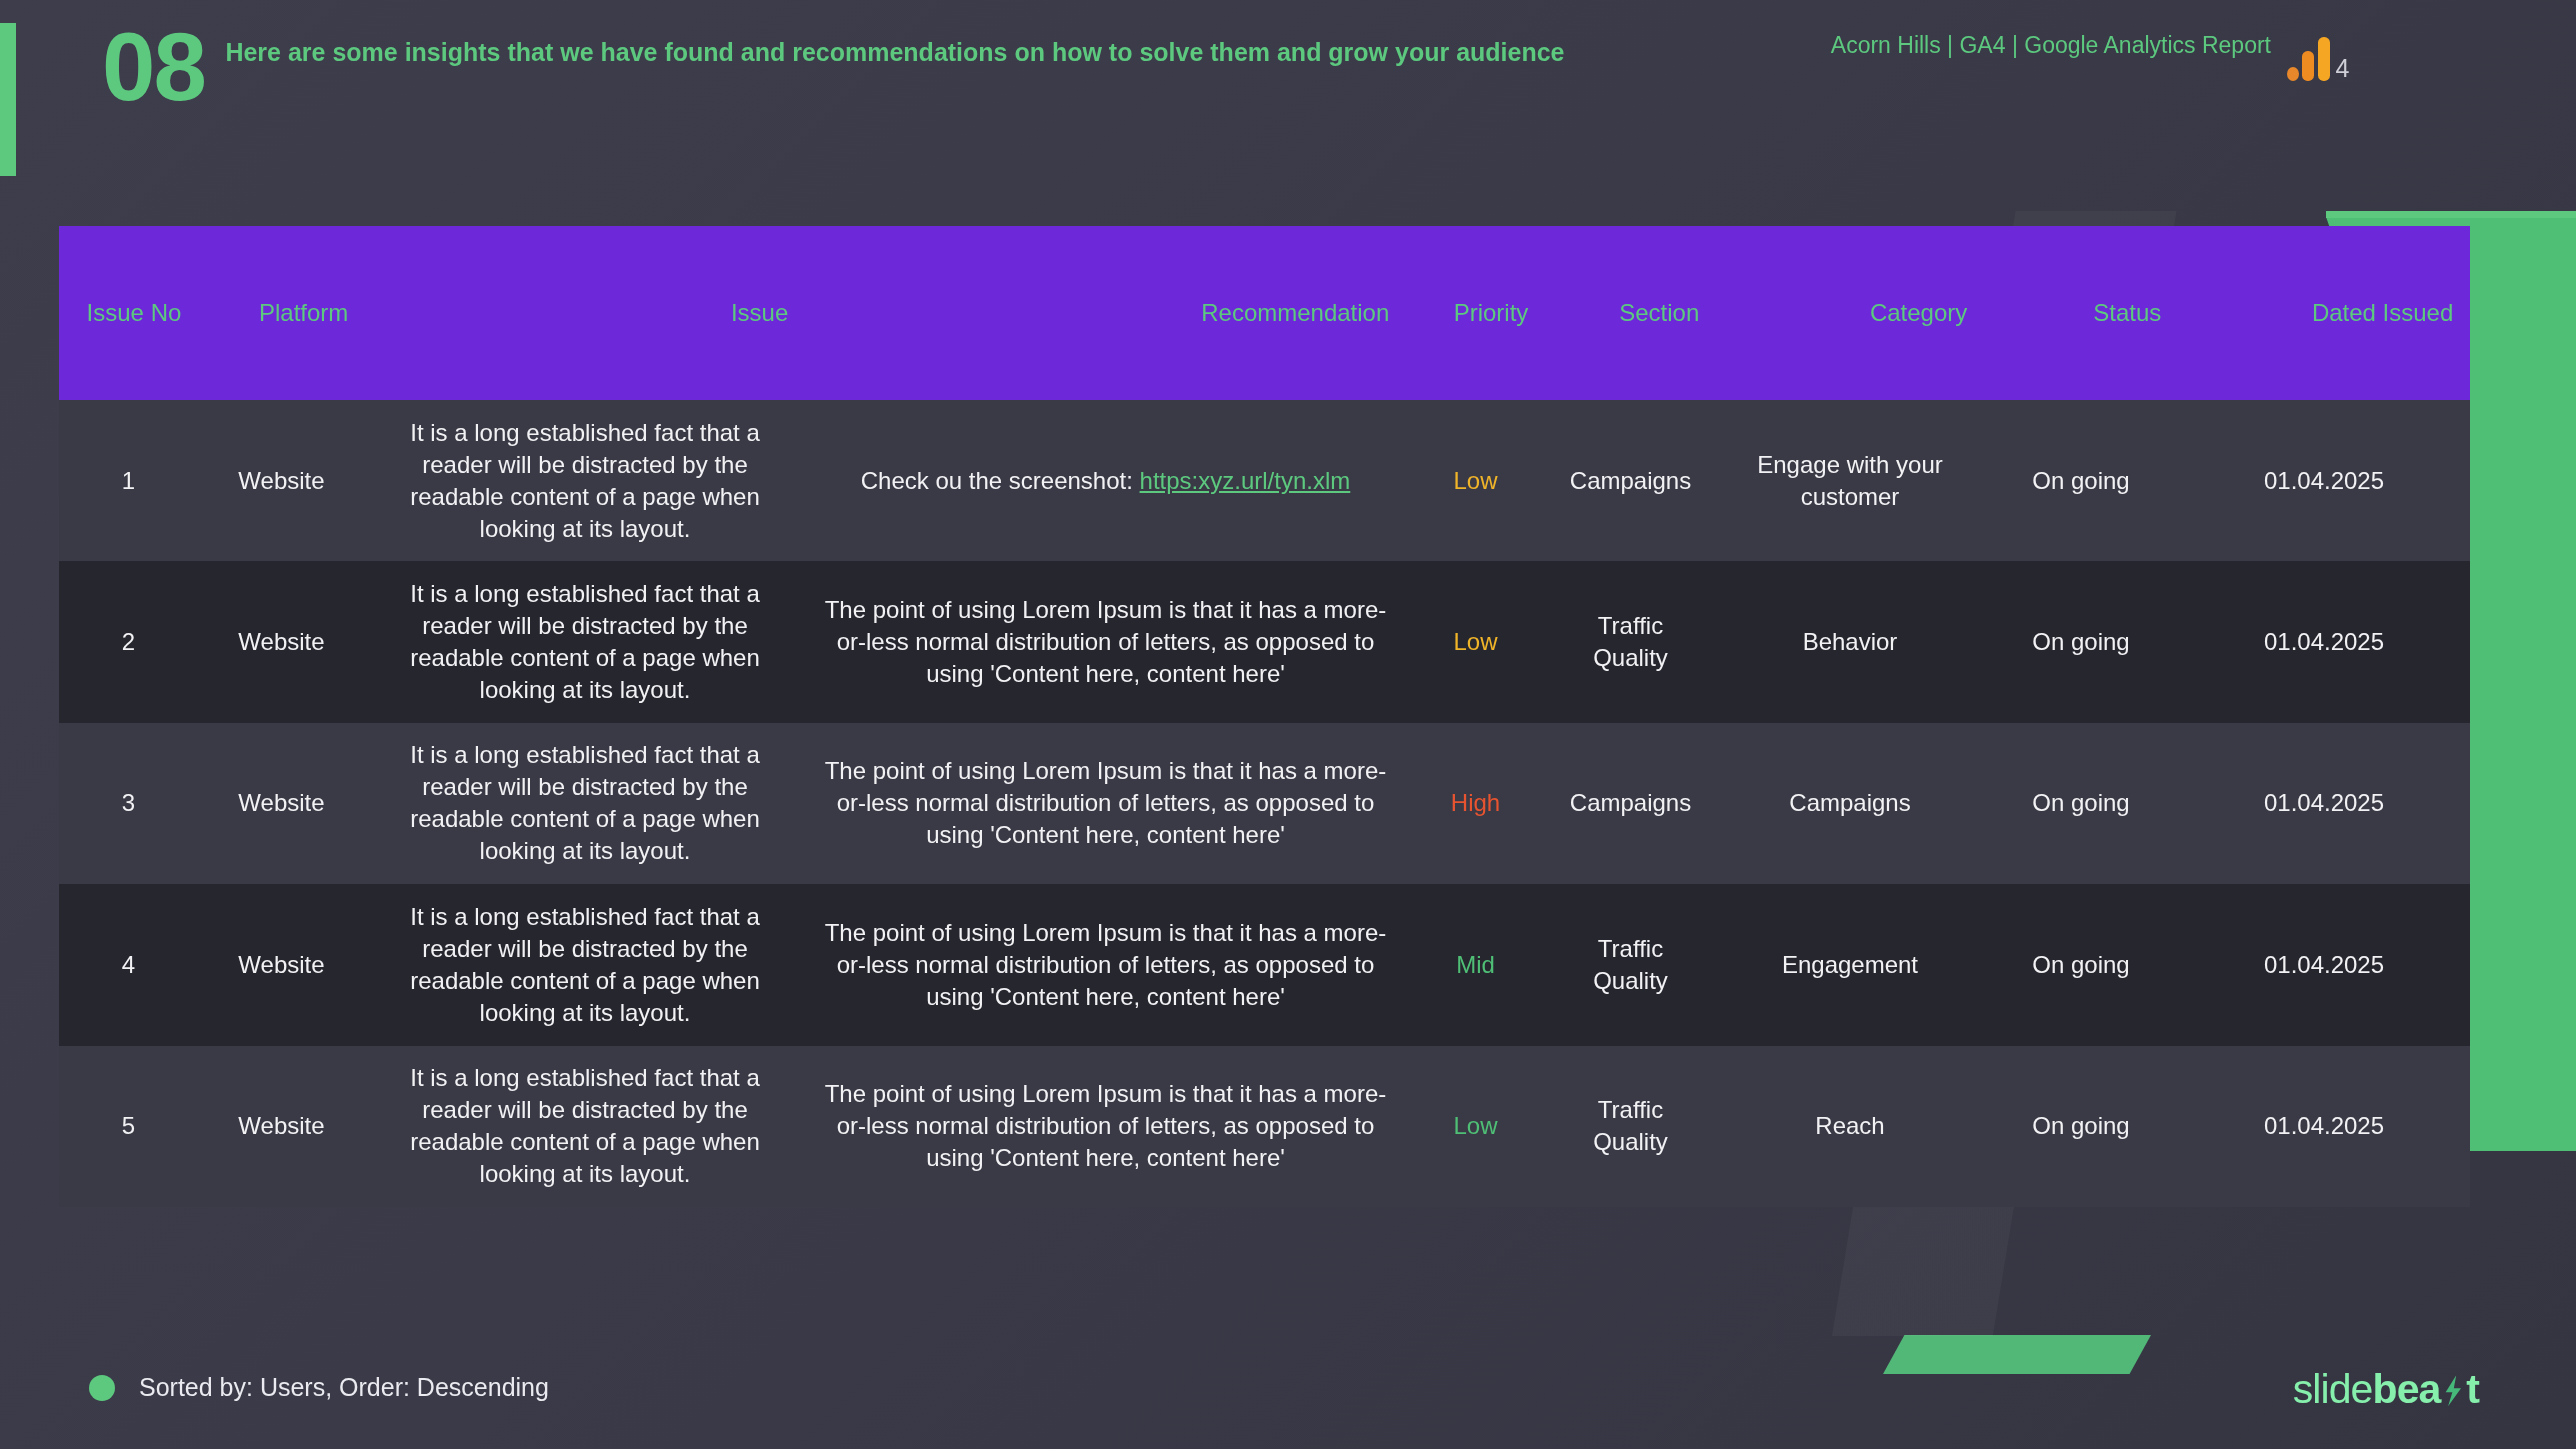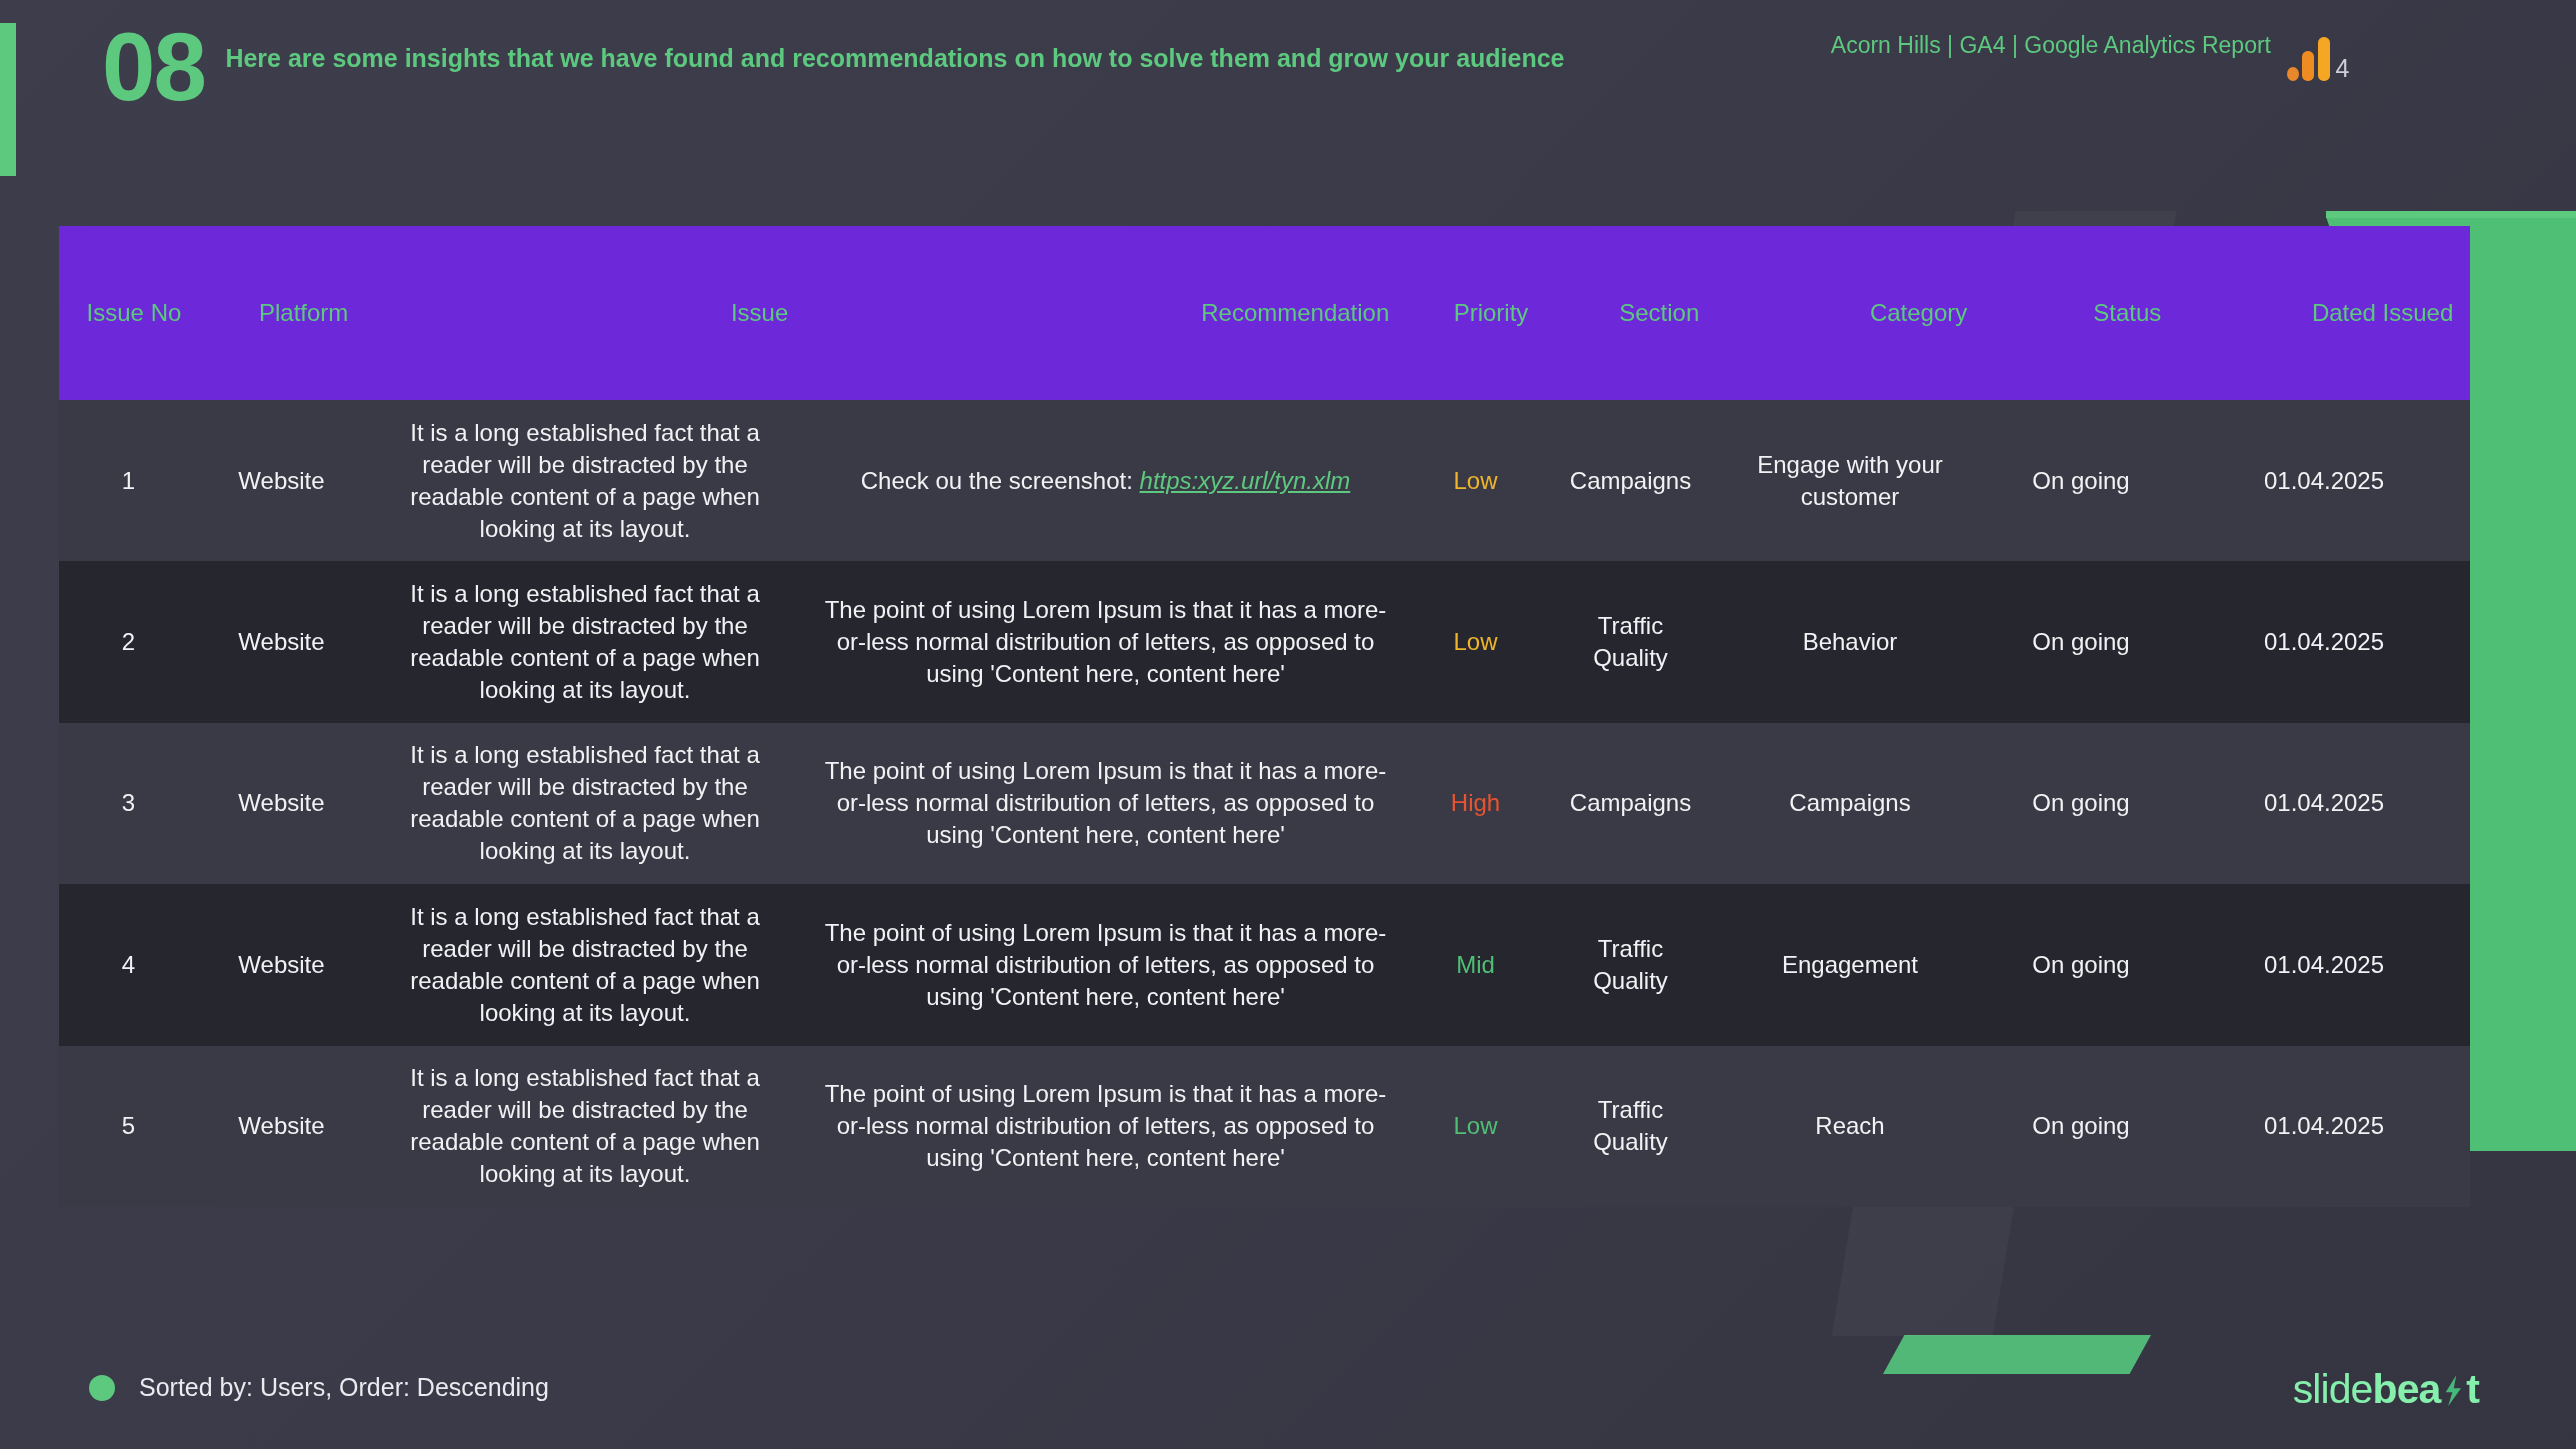--- a/index.html
+++ b/index.html
@@ -28,21 +28,21 @@
     clip-path:polygon(32% 0%, 60% 0%, 28% 100%, 0% 100%);
   }
   #green-top-edge{left:2326px;top:211px;width:250px;height:6.5px;background:#5cc97f;}
 
   
   #header{position:absolute;left:0;top:0;width:2368px;height:199px;}
   #title-block{position:absolute;left:102px;top:22px;display:flex;align-items:flex-start;}
   #slide-number{font-size:96px;line-height:89px;font-weight:bold;color:#5cc97f;letter-spacing:-1.9px;}
   #title-texts{margin-left:20.4px;padding-top:3.7px;}
   #slide-title{font-size:57px;line-height:56px;color:#5cc97f;font-weight:400;}
-  #slide-subtitle{margin-top:15px;font-size:25px;line-height:35px;font-weight:bold;color:#5cc97f;max-width:1629px;}
+  #slide-subtitle{margin-top:9px;font-size:25px;line-height:35px;font-weight:bold;color:#5cc97f;max-width:1629px;}
 
   #report-meta{position:absolute;right:97px;top:30px;text-align:center;}
   .meta-line{font-size:23px;line-height:30.5px;color:#5cc97f;}
 
   #ga4-logo{position:absolute;right:18.5px;top:33px;display:flex;align-items:flex-end;height:48px;}
   #ga4-logo .bar{display:block;border-radius:5.6px;margin-right:3.7px;}
   #ga4-logo .b1{width:12px;height:14px;background:#e8882a;border-radius:50%;}
   #ga4-logo .b2{width:12px;height:30px;background:#ef8c21;}
   #ga4-logo .b3{width:12px;height:44px;background:#f5a623;}
   #ga4-four{color:#cfcfd8;font-size:25px;line-height:25px;margin-left:1.9px;}
@@ -62,21 +62,21 @@
   .col-platform{width:167px;}
   .col-issue{width:440px;}
   .col-recommendation{width:601px;}
   .col-priority{width:139px;}
   .col-section{width:171px;}
   .col-category{width:268px;}
   .col-status{width:194px;}
   .col-date{width:292px;}
   td.cell-no, td.cell-platform{text-align:center;}
   td.cell-priority{font-weight:400;}
-  .rec-link{color:#5cc97f;text-decoration:underline;font-style:italic;}
+  .rec-link{color:#5cc97f;text-decoration:underline;}
 
   
   #footer{position:absolute;left:0;bottom:0;width:2576px;height:102px;text-align:right;}
   #sorted-note{position:absolute;left:89px;top:26px;display:flex;align-items:center;}
   #sorted-dot{width:26px;height:26px;border-radius:50%;background:#5cc97f;display:block;}
   #sorted-text{margin-left:24px;font-size:25px;color:#eaeaf0;}
   #brand-logo{position:absolute;right:97px;top:18.5px;font-size:41px;letter-spacing:-0.9px;color:#86efac;display:flex;align-items:baseline;}
   .brand-light{font-weight:400;}
   .brand-bold{font-weight:bold;}
   .bolt{display:inline-block;width:24px;height:31px;background:#46b97a;margin:0 0.9px;

